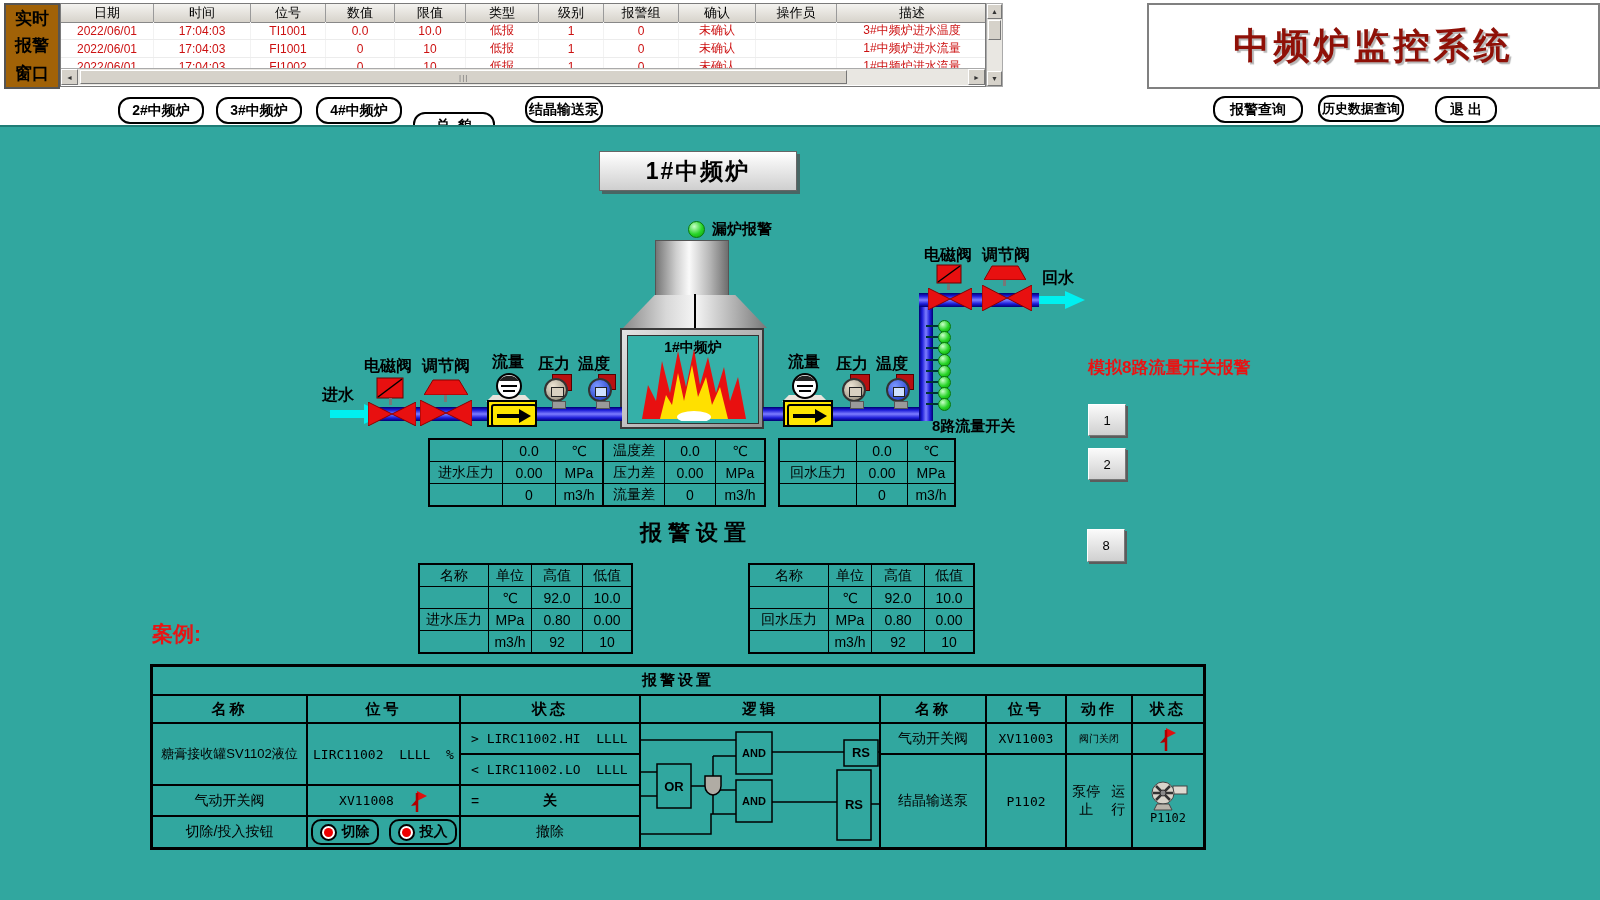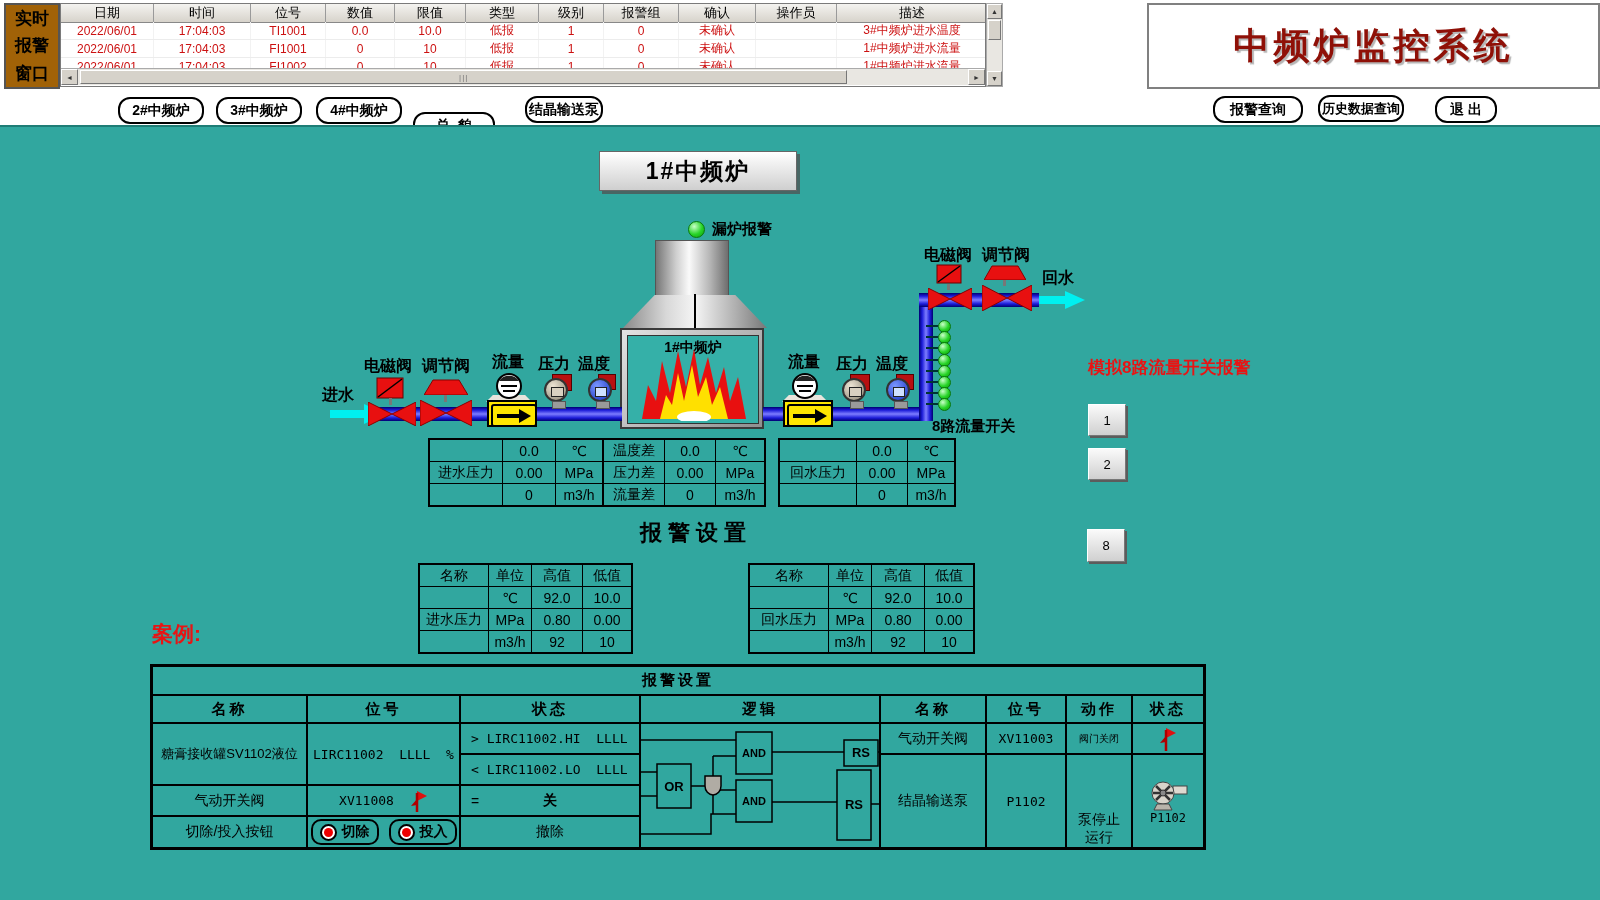--- a/index.html
+++ b/index.html
@@ -528,21 +528,21 @@
         <text x="220" y="33" text-anchor="middle" font-size="13" font-weight="bold">RS</text>
         <text x="213" y="85" text-anchor="middle" font-size="13" font-weight="bold">RS</text>
       </svg>
     </div>
 
     <div class="ic" style="grid-area:3/5">气动开关阀</div>
     <div class="ic" style="grid-area:4/5/7/6">结晶输送泵</div>
     <div class="ic mono" style="grid-area:3/6">XV11003</div>
     <div class="ic mono" style="grid-area:4/6/7/7">P1102</div>
     <div class="ic" style="grid-area:3/7;font-size:10px">阀门关闭</div>
-    <div class="ic" style="grid-area:4/7/7/8;flex-direction:column;justify-content:flex-end">
+    <div class="ic" style="grid-area:4/7/7/8;flex-direction:row;justify-content:center">
       <span>泵停止</span>
       <span>运行</span>
     </div>
     <div class="ic" style="grid-area:3/8">
       <svg width="18" height="24">
         <polygon points="7,1 17,6 7,11" fill="#e01010"></polygon>
         <polygon points="7,9 1,16 7,15" fill="#b00000"></polygon>
         <line x1="7" y1="3" x2="7" y2="24" stroke="#b00000" stroke-width="2.5"></line>
       </svg>
     </div>

